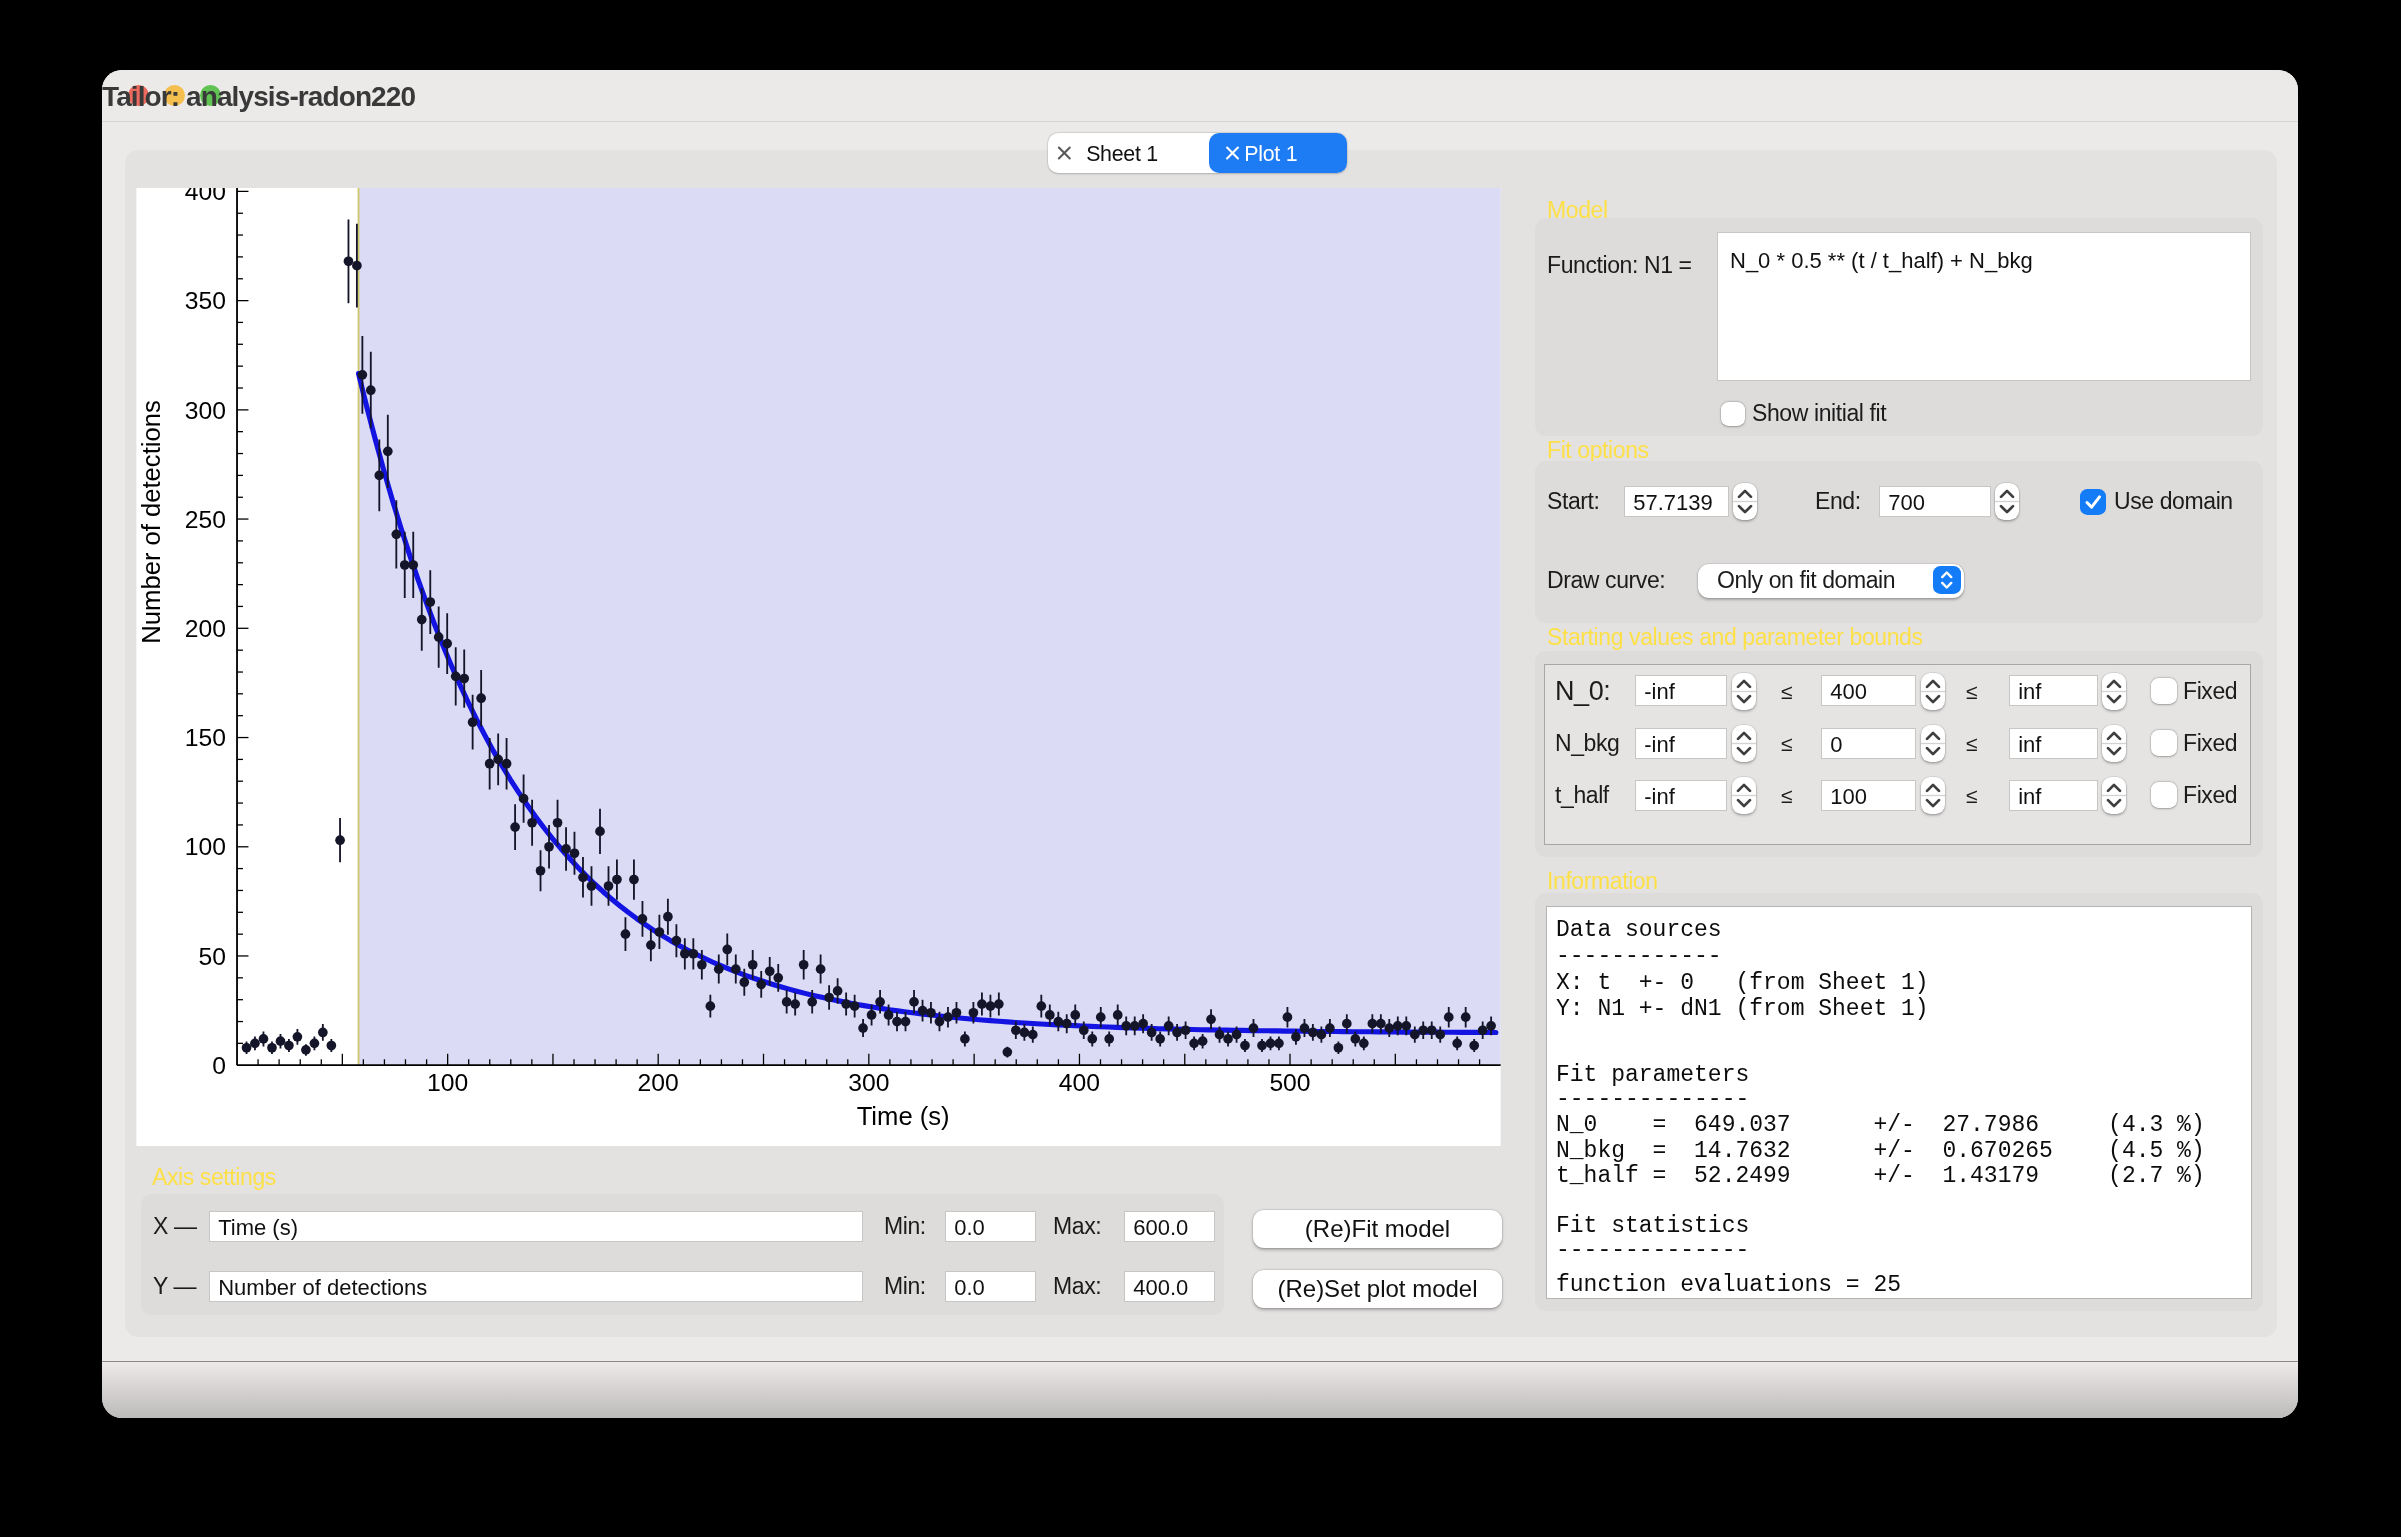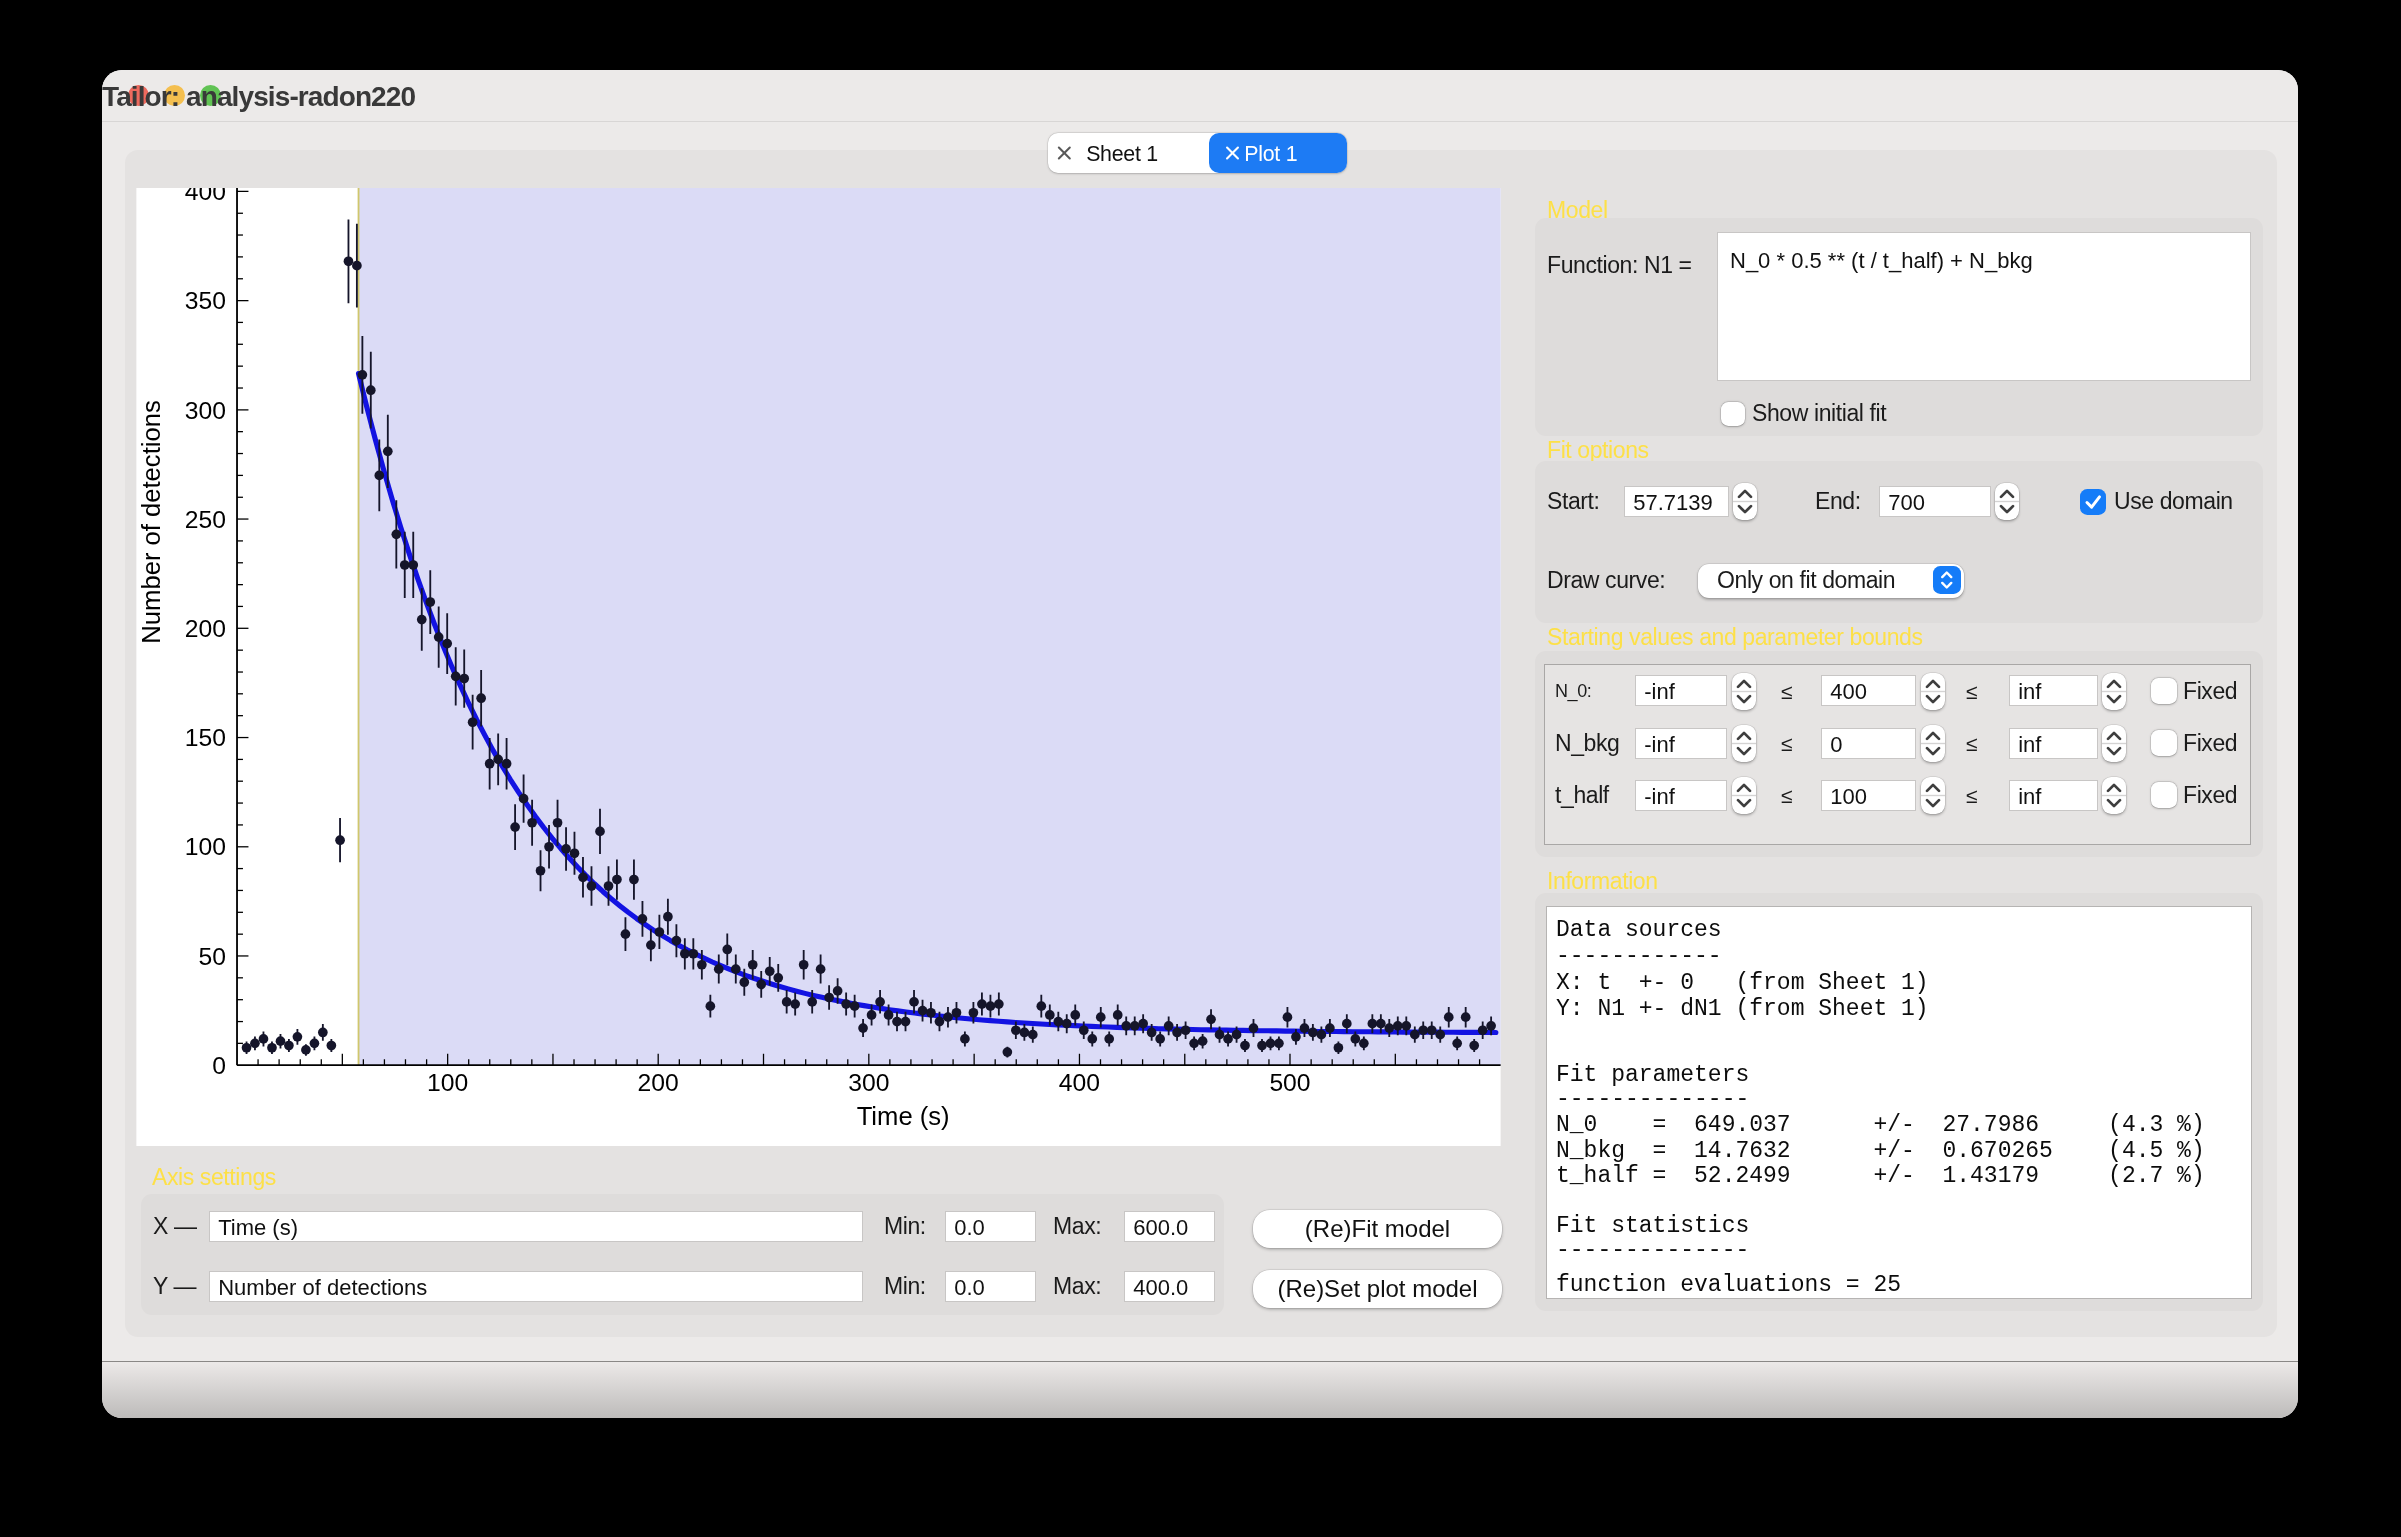--- a/index.html
+++ b/index.html
@@ -8,21 +8,21 @@
 .tl{position:absolute;top:14.6px;width:21px;height:21px;border-radius:50%}
 #title{position:absolute;left:0;top:0;width:100%;height:52px;text-align:left;font-weight:bold;font-size:28px;line-height:54px;color:#393939;letter-spacing:-0.9px}
 #panel{position:absolute;left:23px;top:80px;width:2152px;height:1187px;background:#e4e2e1;border-radius:13px}
 .gbox{position:absolute;background:#dedcdb;border-radius:11px}
 .lb{position:absolute;height:37px;color:#1b1b1b;white-space:pre;letter-spacing:-0.4px}
 .tf{position:absolute;background:#fff;border:1.4px solid #c8c6c5;color:#111;white-space:pre;overflow:hidden}
 .stepper{position:absolute;background:#fff;border-radius:9.2px;box-shadow:0 0 0 0.5px rgba(0,0,0,0.12),0 1.4px 2.7px rgba(0,0,0,0.28)}
 .chev{fill:none;stroke:#3e3e3e;stroke-width:3;stroke-linecap:round;stroke-linejoin:round}
 .cbo{position:absolute;background:#fff;border-radius:7.3px;box-shadow:0 0 0 0.5px rgba(0,0,0,0.15),0 0.9px 2.3px rgba(0,0,0,0.25)}
 .cbb{position:absolute;background:#157cf8;border-radius:7.3px}
-.btn{position:absolute;background:#fff;border-radius:17px;box-shadow:0 0 0 0.5px rgba(0,0,0,0.12),0 1.4px 3.2px rgba(0,0,0,0.28);text-align:center;font-size:24px;color:#111}
+.btn{position:absolute;background:#fff;border-radius:11px;box-shadow:0 0 0 0.5px rgba(0,0,0,0.12),0 1.4px 3.2px rgba(0,0,0,0.28);text-align:center;font-size:24px;color:#111}
 #statusbar{position:absolute;left:0;bottom:0;width:100%;height:57px;border-top:1.8px solid #8a8886;background:linear-gradient(#ece9e8,#bdbbba);border-radius:0 0 20px 20px}
 .mono{font-family:"Liberation Mono",monospace;font-size:23px;color:#0c0c0c}
 .glab{position:absolute;height:31px;font-size:23px;color:#fde047;line-height:31px;letter-spacing:-0.4px}
 </style></head><body>
 <div id="win">
   <div id="titlebar">
     <div class="tl" style="left:26px;background:#ed6a5e"></div>
     <div class="tl" style="left:62px;background:#f4bf4f"></div>
     <div class="tl" style="left:98px;background:#61c354"></div>
     <div id="title">Tailor: analysis-radon220</div>
@@ -364,21 +364,21 @@
   <svg style="position:absolute;left:1933px;top:566px" width="27.5" height="28" viewBox="0 0 30 31">
       <g fill="none" stroke="#fff" stroke-width="2.7" stroke-linecap="round" stroke-linejoin="round">
         <path d="M10 12.2 L15 7.2 L20 12.2"></path>
         <path d="M10 18.8 L15 23.8 L20 18.8"></path>
       </g>
     </svg>
 
   <div class="glab" style="left:1547px;top:622px">Starting values and parameter bounds</div>
   <div class="gbox" style="left:1535px;top:651px;width:728px;height:206px"></div>
   <div style="position:absolute;left:1544px;top:664px;width:707px;height:181px;background:#e6e4e3;border:1.4px solid #a9a7a6"></div>
-  <div class="lb" style="left:1555px;top:673px;font-size:18px;line-height:37px">N_0:</div>
+  <div class="lb" style="left:1555px;top:673px;font-size:27px;line-height:37px">N_0:</div>
     <div class="tf" style="left:1635px;top:675px;width:92px;height:31px;font-size:22px;padding-left:8.2px;line-height:31px">-inf</div>
     <div class="stepper" style="left:1732px;top:673px;width:24px;height:37px">
 <svg width="24" height="37" viewBox="0 0 26 40">
         <path d="M6.5 15.0 l6.5 -6.5 l6.5 6.5" class="chev"></path>
         <path d="M6.5 25.0 l6.5 6.5 l6.5 -6.5" class="chev"></path>
         <line x1="0" y1="20.0" x2="26" y2="20.0" stroke="#d4d3d3" stroke-width="1.5"></line>
       </svg></div>
     <div class="lb" style="left:1781px;top:673px;font-size:21px;line-height:37px">≤</div>
     <div class="tf" style="left:1821px;top:675px;width:95px;height:31px;font-size:22px;padding-left:8.2px;line-height:31px">400</div>
     <div class="stepper" style="left:1921px;top:673px;width:24px;height:37px">

